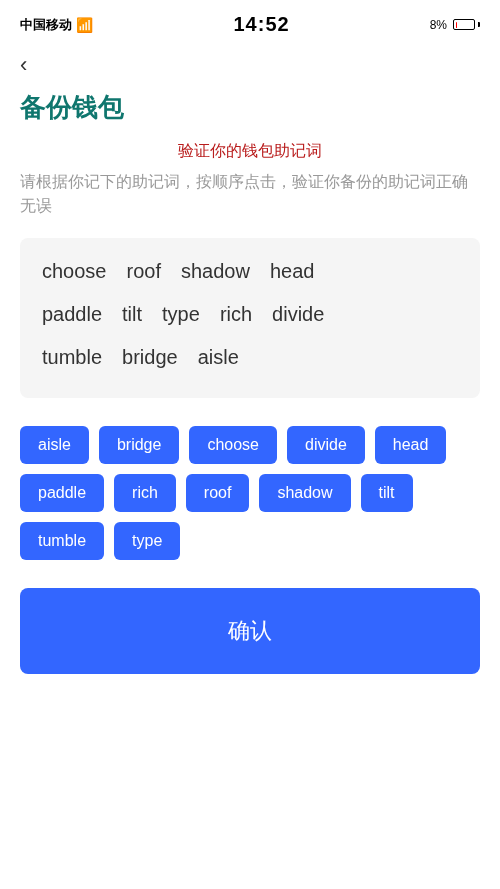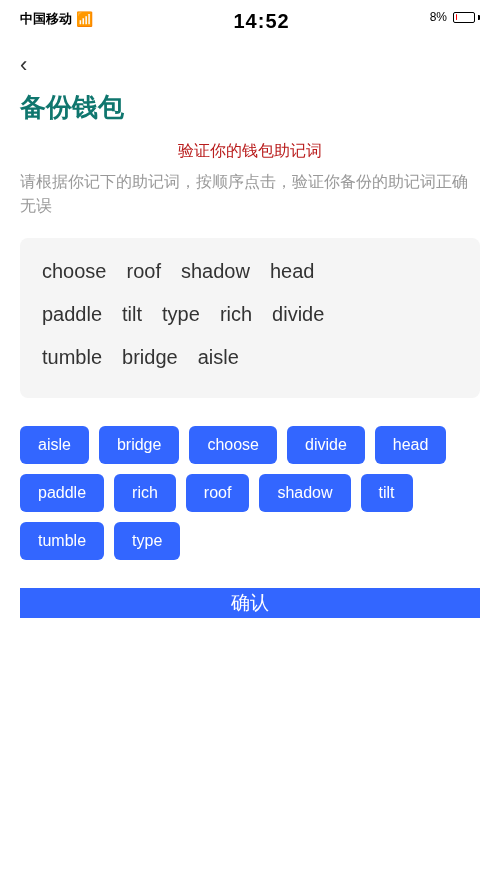--- a/index.html
+++ b/index.html
@@ -10,21 +10,21 @@
       background: #fff;
       width: 500px;
       min-height: 889px;
       overflow-x: hidden;
     }
 
     
     .status-bar {
       display: flex;
       justify-content: space-between;
-      align-items: flex-start;
+      align-items: center;
       padding: 10px 20px 5px;
       height: 44px;
     }
 
     .status-left {
       display: flex;
       align-items: center;
       gap: 4px;
       font-size: 13px;
       font-weight: 600;
@@ -172,23 +172,23 @@
     
     .confirm-section {
       padding: 12px 20px 30px;
     }
 
     .confirm-button {
       width: 100%;
       background: #3366ff;
       color: #fff;
       border: none;
-      border-radius: 0;
-      padding: 2px;
-      font-size: 19px;
+      border-radius: 8px;
+      padding: 28px;
+      font-size: 22px;
       font-family: inherit;
       cursor: pointer;
       text-align: center;
     }
   </style>
 </head>
 <body>
 
 <div class="status-bar">
   <div class="status-left">

